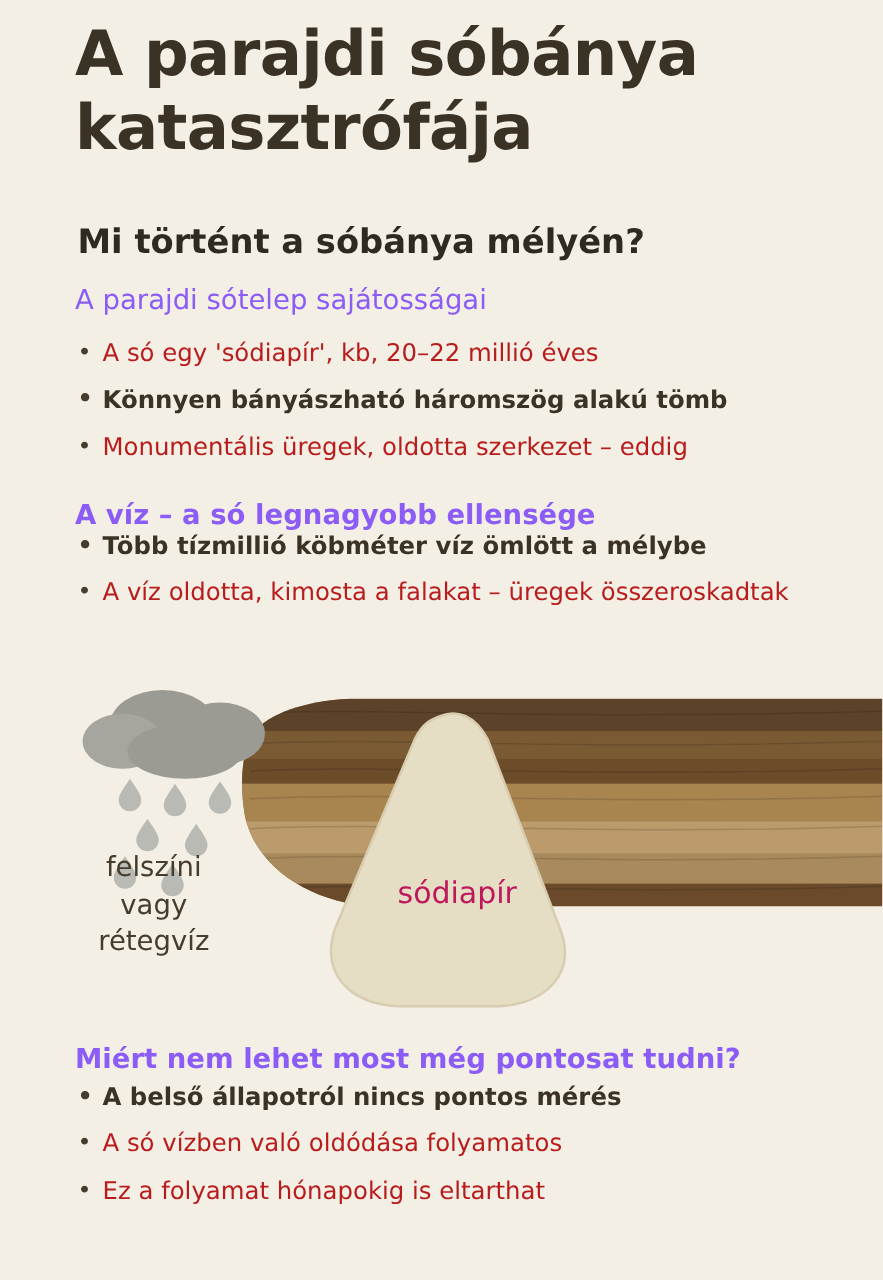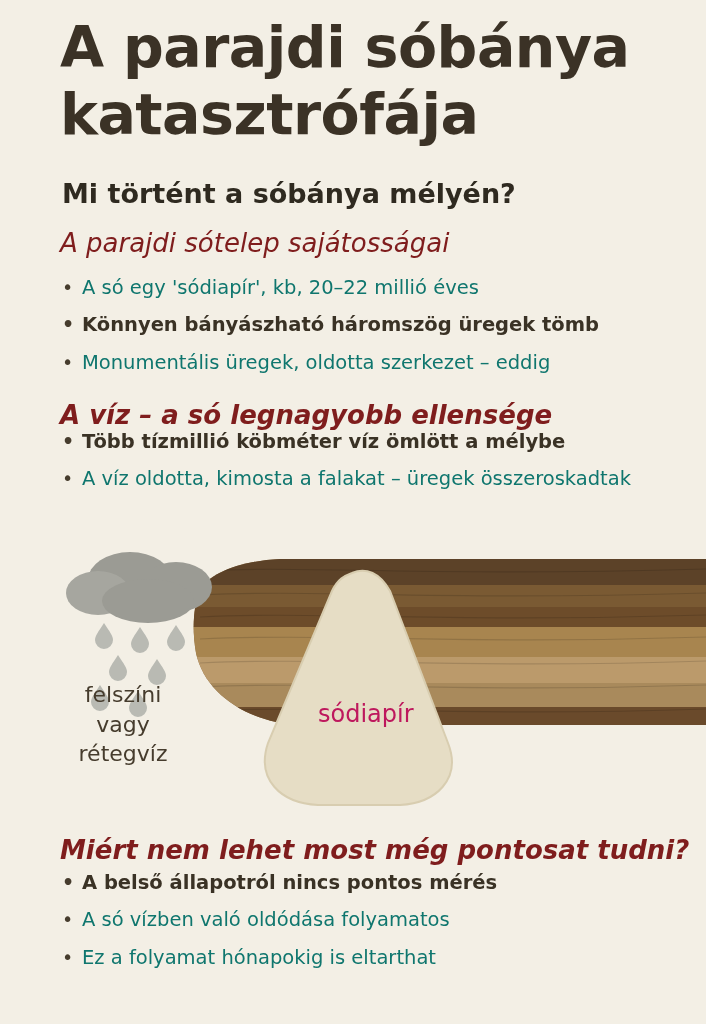--- a/index.html
+++ b/index.html
@@ -21,58 +21,57 @@
     background: #f3efe5;
     position: relative;
     box-sizing: border-box;
   }
 
   .title {
     position: absolute;
     left: 60px;
     top: 14px;
     width: 620px;
-    font-size: 57px;
+    font-size: 50px;
     line-height: 1.18;
     font-weight: bold;
     color: #3b3226;
     letter-spacing: -0.5px;
   }
 
   .subtitle {
     position: absolute;
     left: 62px;
     top: 178px;
     font-size: 27px;
     font-weight: bold;
     color: #2f2a20;
   }
 
   .section-head {
-    font-size: 26px;
-    color: #7f1d1d;
+    font-size: 22px;
+    color: #8b5cf6;
     font-weight: normal;
-    font-style: italic;
   }
   .section-head.bold {
     font-weight: bold;
   }
 
   .bullet-list {
     list-style: none;
     margin: 0;
     padding: 0;
   }
   .bullet-list li {
     position: relative;
     padding-left: 22px;
     font-size: 19.5px;
     line-height: 1.25;
     margin-bottom: 13px;
-    color: #0f766e;
+    color: #b91c1c;
   }
   .bullet-list li::before {
     content: "•";
     position: absolute;
     left: 2px;
     top: 0;
     font-size: 19px;
     color: #463c2d;
   }
   .bullet-list li.bold {
@@ -120,21 +119,21 @@
 <div class="page">
 
   <div class="title">A parajdi sóbánya katasztrófája</div>
 
   <div class="subtitle">Mi történt a sóbánya mélyén?</div>
 
   <div id="block-a">
     <div class="section-head">A parajdi sótelep sajátosságai</div>
     <ul class="bullet-list">
       <li><span>A só egy 'sódiapír', kb, 20–22 millió éves</span></li>
-      <li class="bold"><span>Könnyen bányászható háromszög üregek tömb</span></li>
+      <li class="bold"><span>Könnyen bányászható háromszög alakú tömb</span></li>
       <li><span>Monumentális üregek, oldotta szerkezet – eddig</span></li>
     </ul>
   </div>
 
   <div id="block-b">
     <div class="section-head bold">A víz – a só legnagyobb ellensége</div>
     <ul class="bullet-list">
       <li class="bold"><span>Több tízmillió köbméter víz ömlött a mélybe</span></li>
       <li><span>A víz oldotta, kimosta a falakat – üregek összeroskadtak</span></li>
     </ul>

